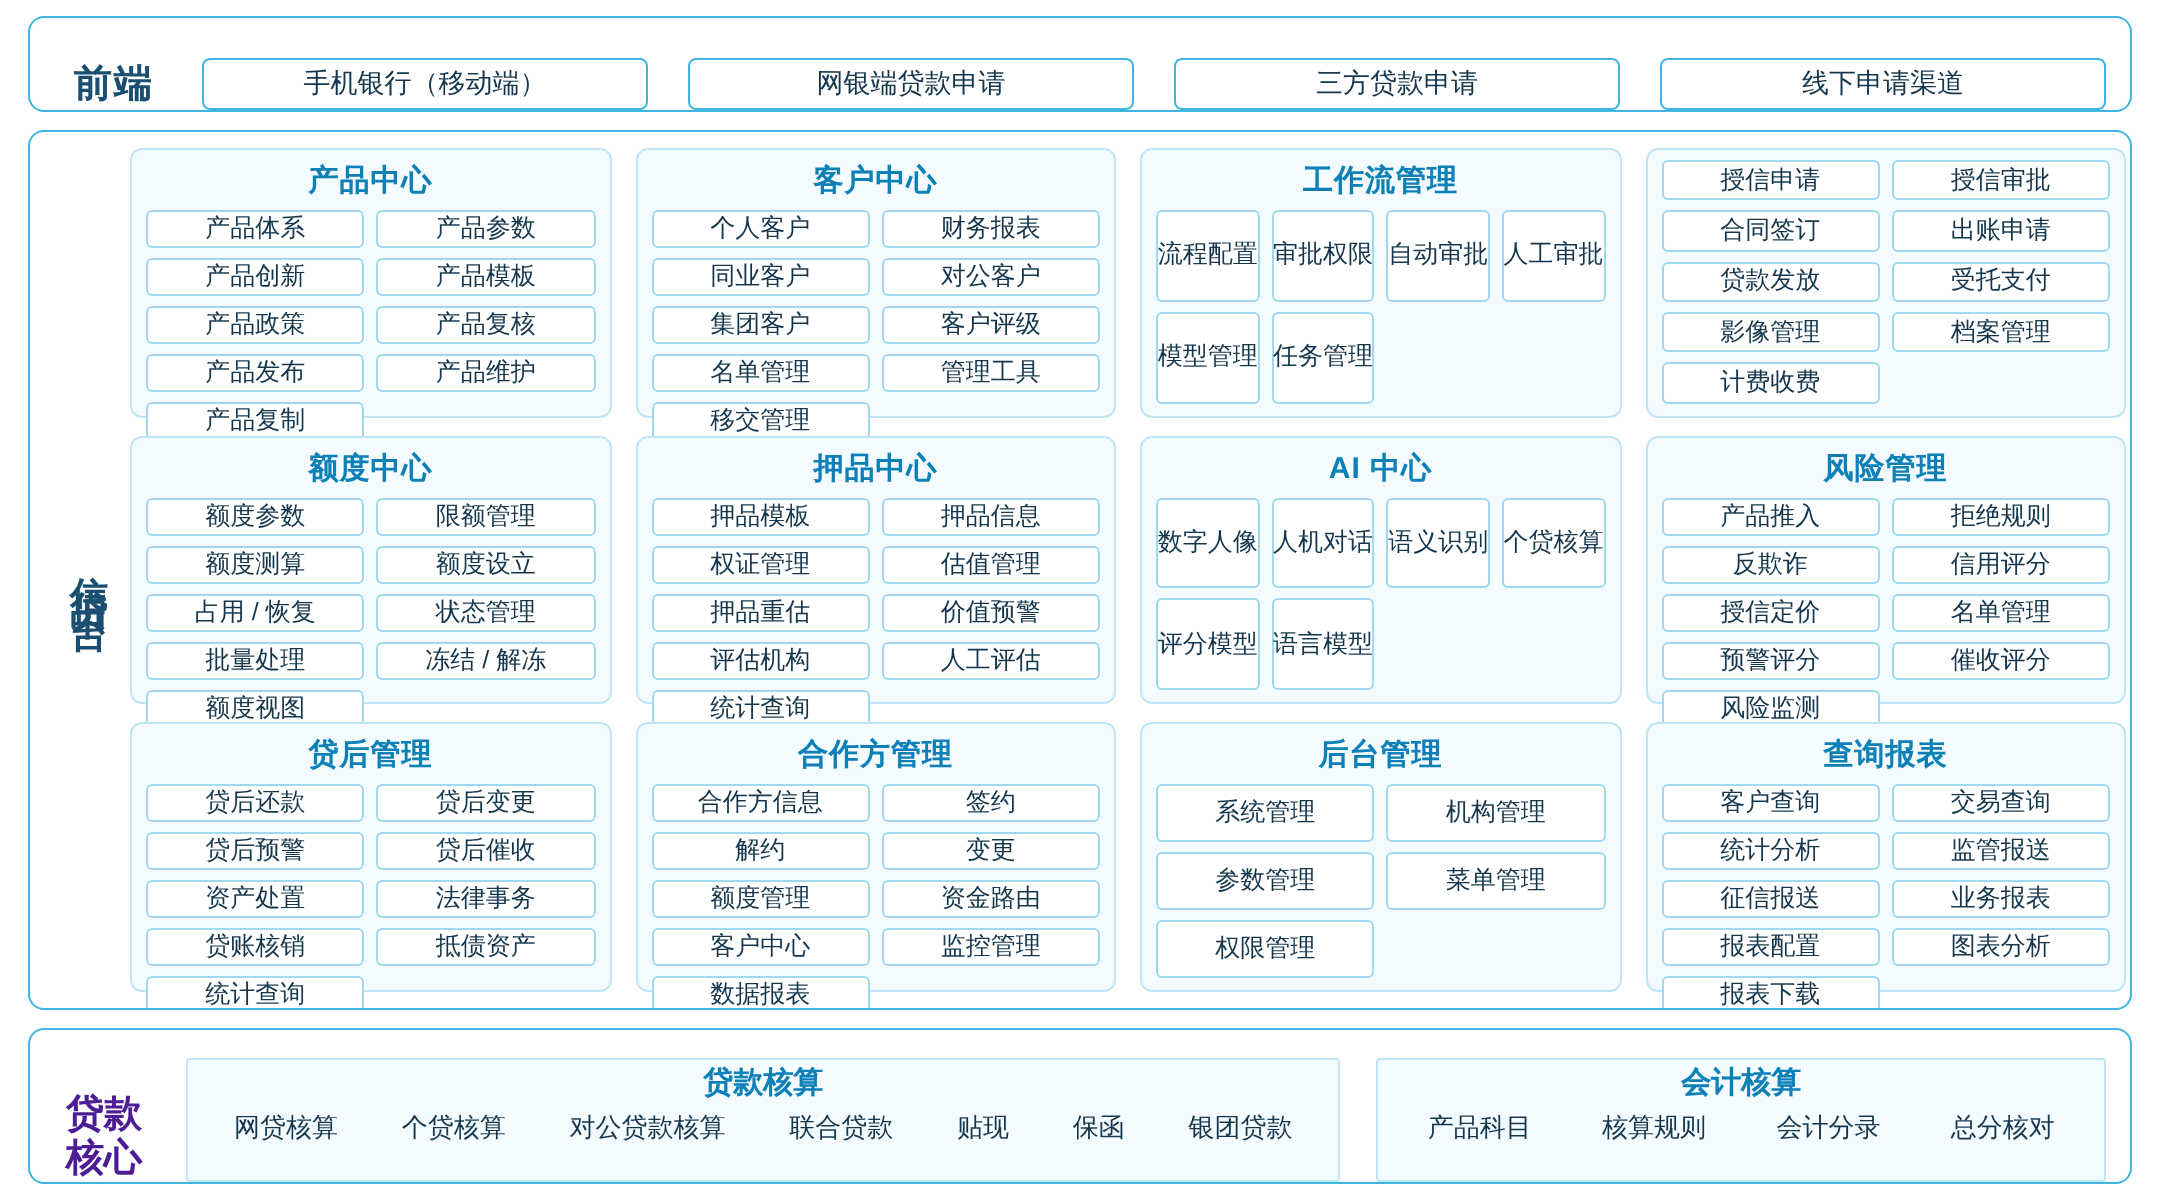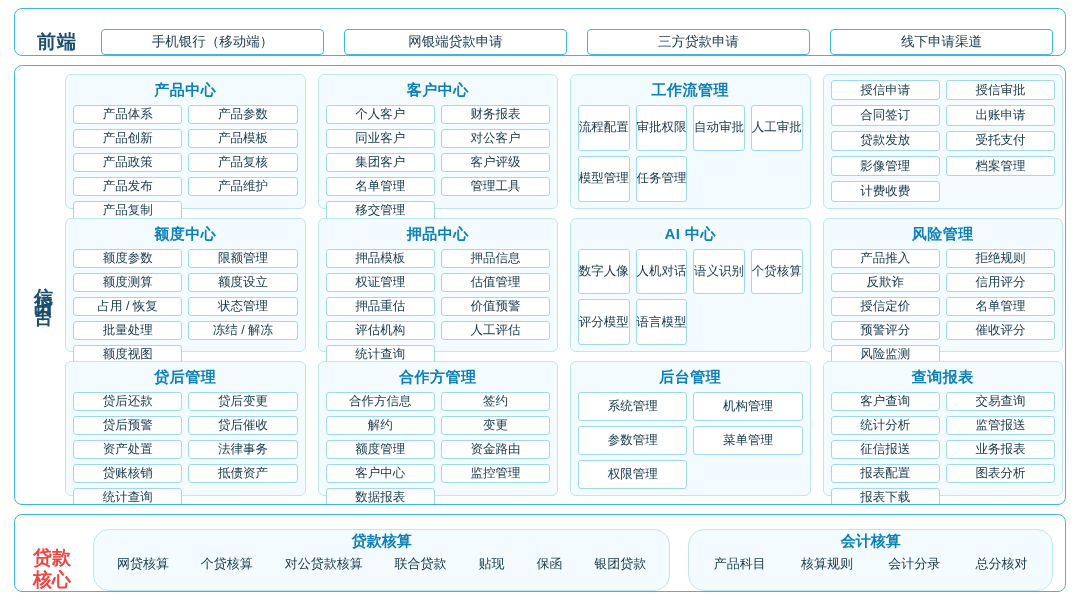--- a/index.html
+++ b/index.html
@@ -127,35 +127,35 @@
 
   
   .band-core {
     height: 78px;
     padding: 0 12px;
     gap: 12px;
   }
   .band-label-core {
     font-size: 19px;
     font-weight: bold;
-    color: #ef4444;
+    color: #4c1d95;
     line-height: 1.15;
     padding: 0 10px 0 6px;
     white-space: nowrap;
     text-align: center;
   }
   .core-groups {
     flex: 1;
     display: flex;
     gap: 18px;
     height: 62px;
   }
   .core-card {
     border: 1px solid #bfe6f4;
-    border-radius: 16px;
+    border-radius: 2px;
     background: #f3fbfe;
     padding: 4px 10px 20px 10px;
     display: flex; flex-direction: column;
     justify-content: center;
   }
   .core-card.loan { flex: 1.62; }
   .core-card.acct { flex: 1; }
   .core-title {
     text-align: center;
     font-size: 15px;

